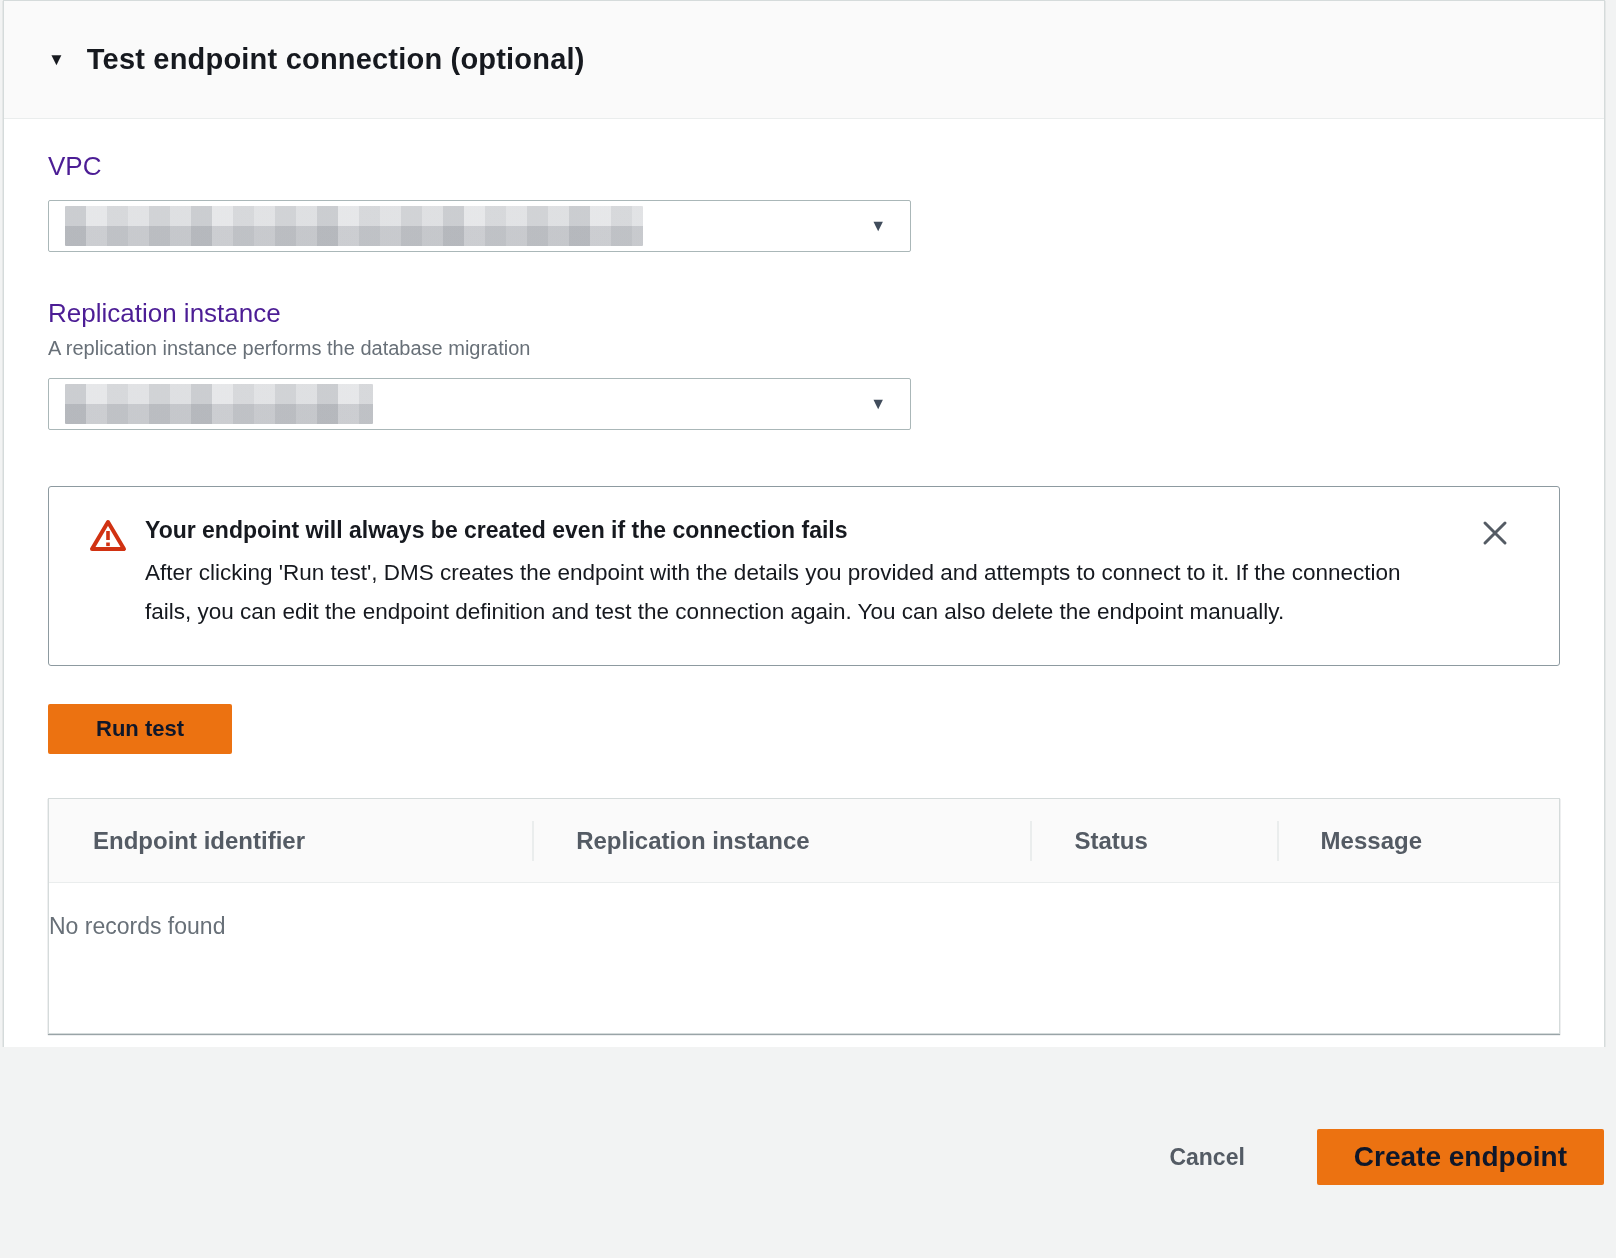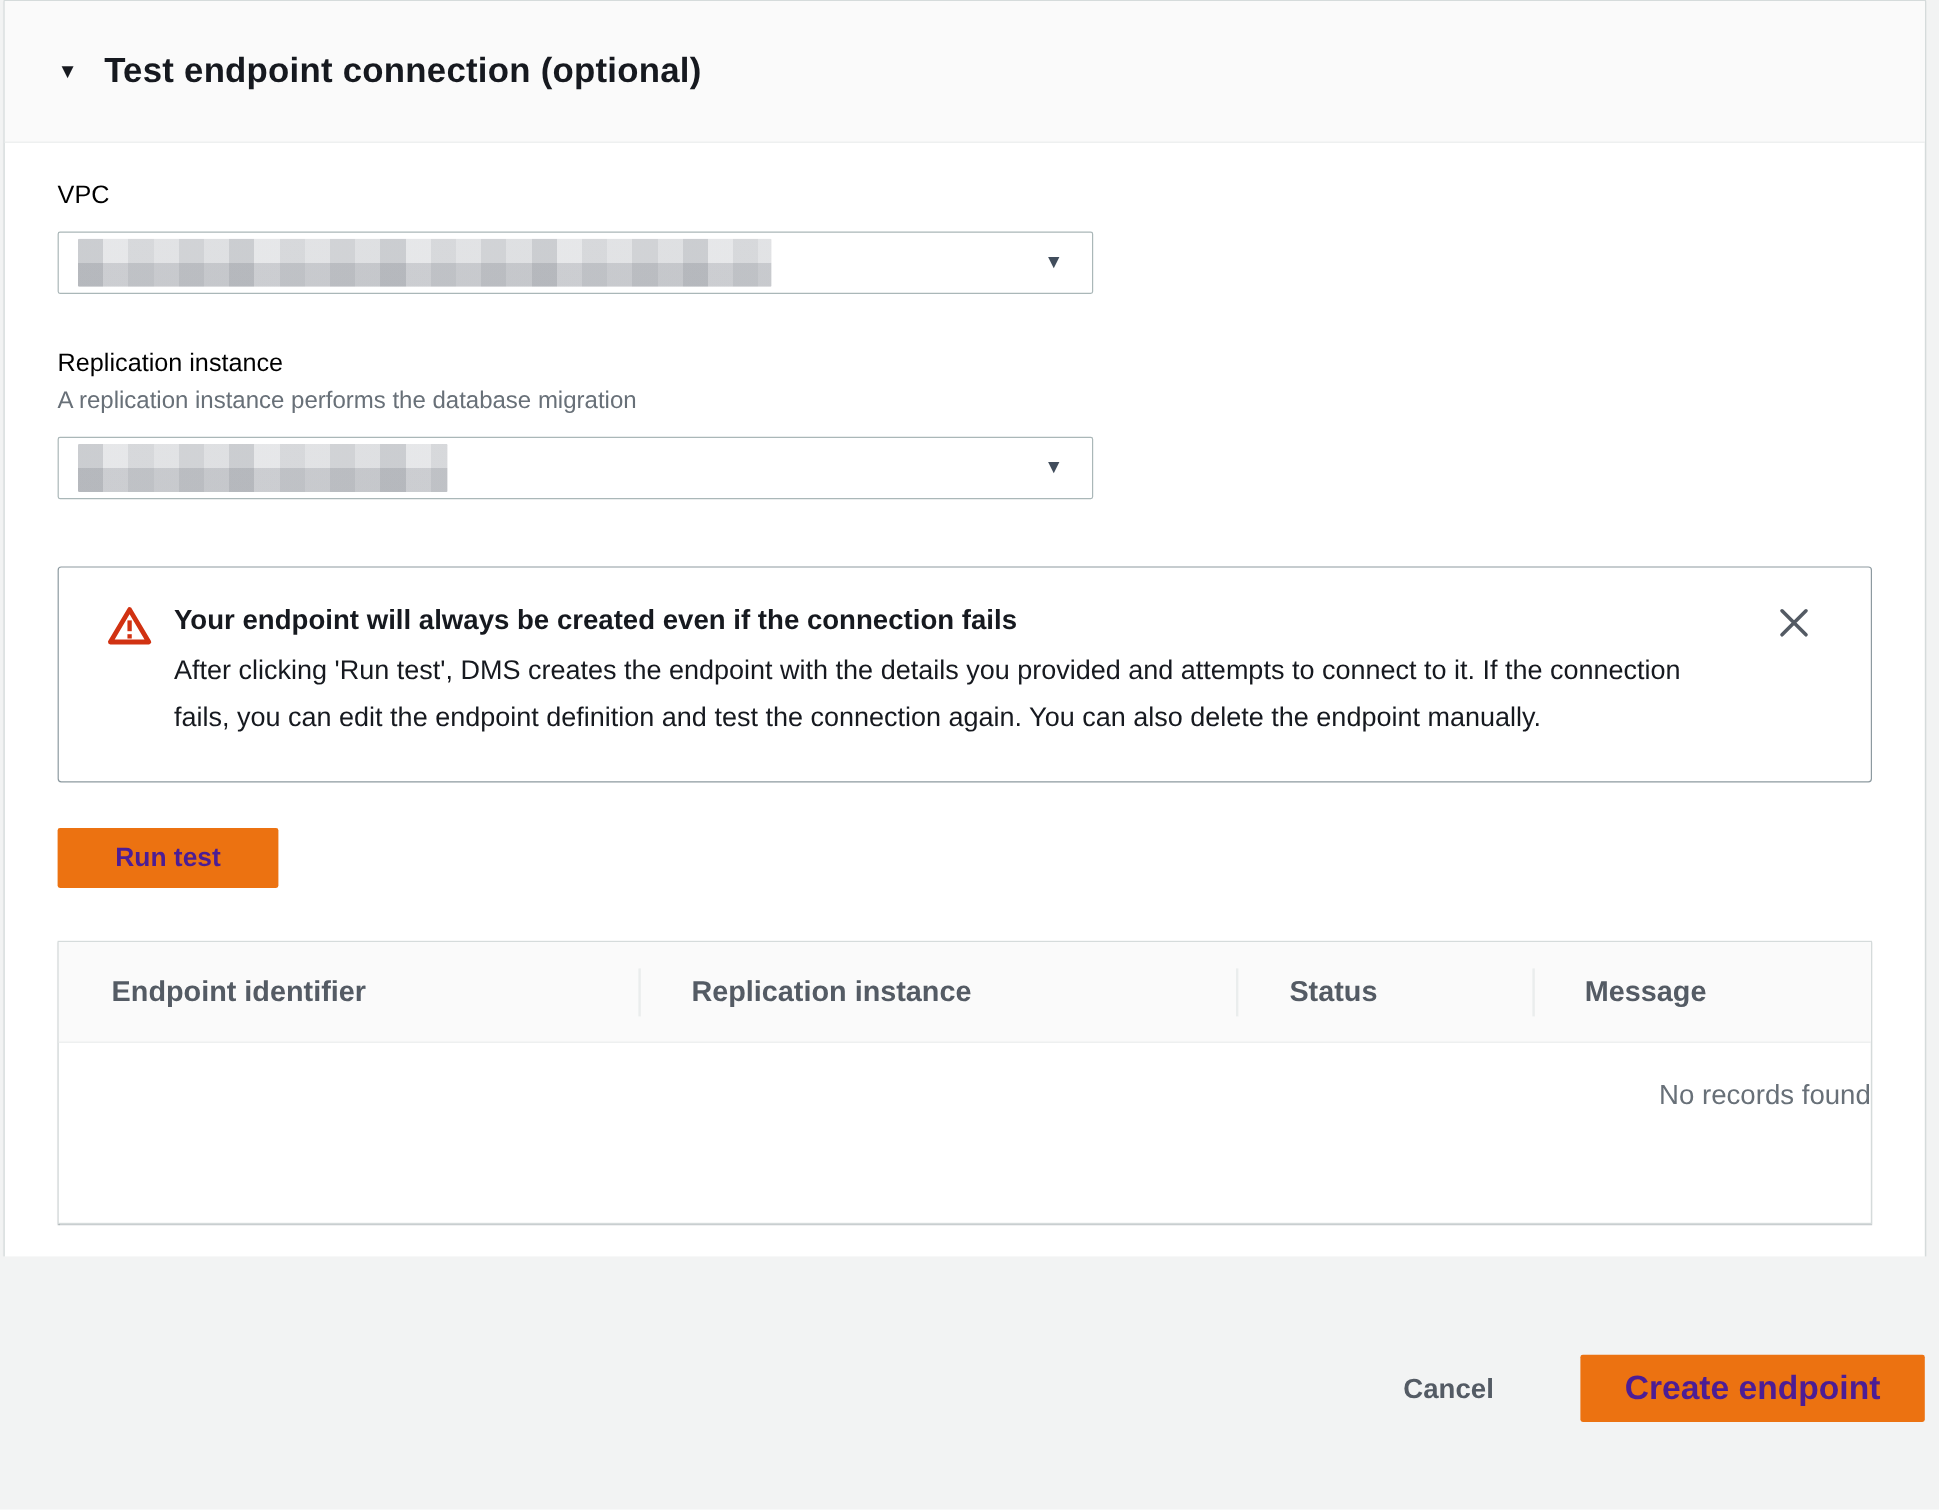--- a/index.html
+++ b/index.html
@@ -25,21 +25,21 @@
     display:flex; align-items:center;
     padding:0 44px;
   }
   .caret {
     font-size:17px; color:#16191f;
     margin-right:22px; line-height:1;
   }
   .panel-title { font-size:29px; font-weight:bold; letter-spacing:.2px; }
   .panel-body { padding:32px 44px 0 44px; }
 
-  .field-label { font-size:21px; color:#000000; }
+  .field-label { font-size:26px; color:#4c1d95; }
   .field-desc  { font-size:20px; color:#687078; margin-top:8px; }
 
   .select {
     margin-top:18px;
     width:863px; height:52px;
     background:#fff;
     border:1px solid #aab7b8;
     border-radius:2px;
     display:flex; align-items:center; justify-content:space-between;
     padding:0 24px 0 16px;
@@ -82,21 +82,21 @@
   }
 
   .btn {
     display:inline-block;
     border:none; cursor:pointer;
     border-radius:2px;
     font-family:"Liberation Sans", sans-serif;
     font-weight:bold;
   }
   .btn-primary {
-    background:#ec7211; color:#4c1d95;
+    background:#ec7211; color:#0f172a;
   }
   .btn-run {
     margin-top:38px;
     font-size:22px; line-height:50px; padding:0 48px;
   }
 
   .results-table {
     margin-top:44px;
     border:1px solid #d5dbdb;
     box-shadow:0 1px 1px rgba(0,28,36,.4);
@@ -115,21 +115,21 @@
   }
   .th + .th::before {
     content:""; position:absolute; left:0; top:50%;
     transform:translateY(-50%);
     width:2px; height:40px; background:#eaeded;
   }
   .th.c1 { width:32%; } .th.c2 { width:33%; }
   .th.c3 { width:16.3%; } .th.c4 { width:18.7%; }
   .tbody-empty {
     height:150px; padding-top:30px;
-    text-align:right;
+    text-align:left;
     font-size:23px; color:#687078;
   }
 
   .footer {
     position:absolute; left:0; top:1047px;
     width:1616px; height:158px;
     background:#f2f3f3;
     display:flex; justify-content:flex-end; align-items:flex-start;
     padding:82px 12px 0 0;
   }

